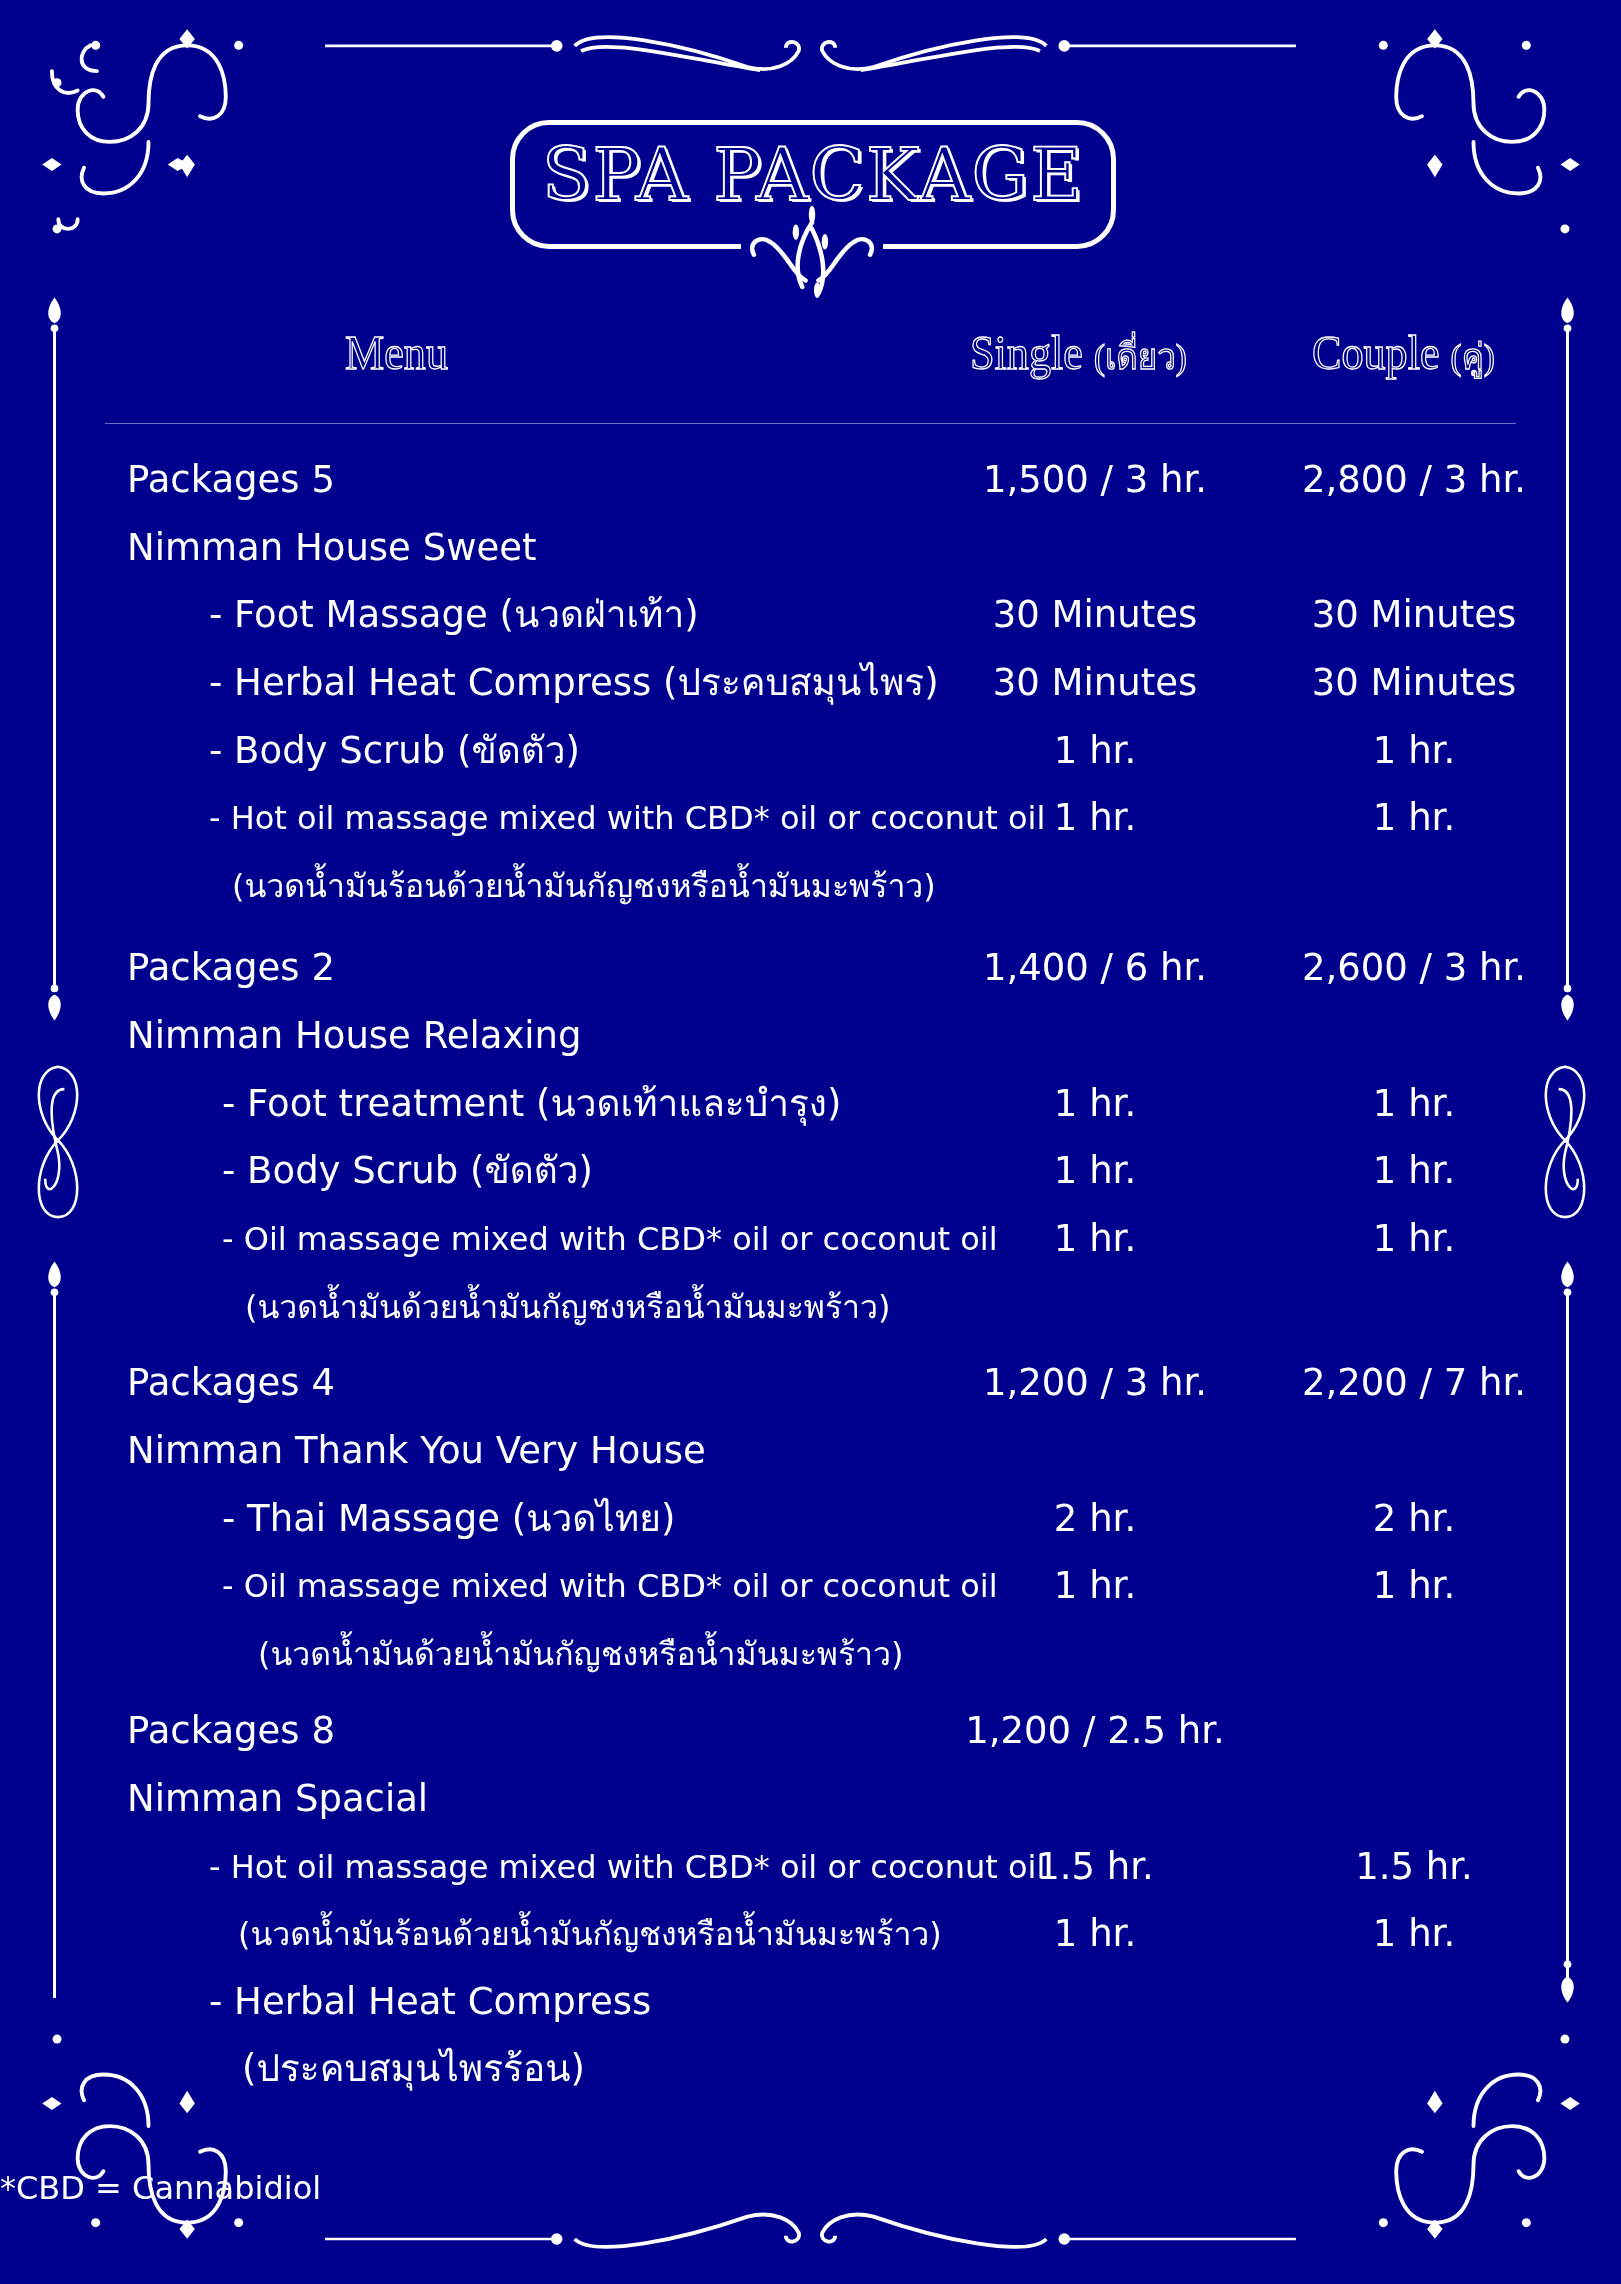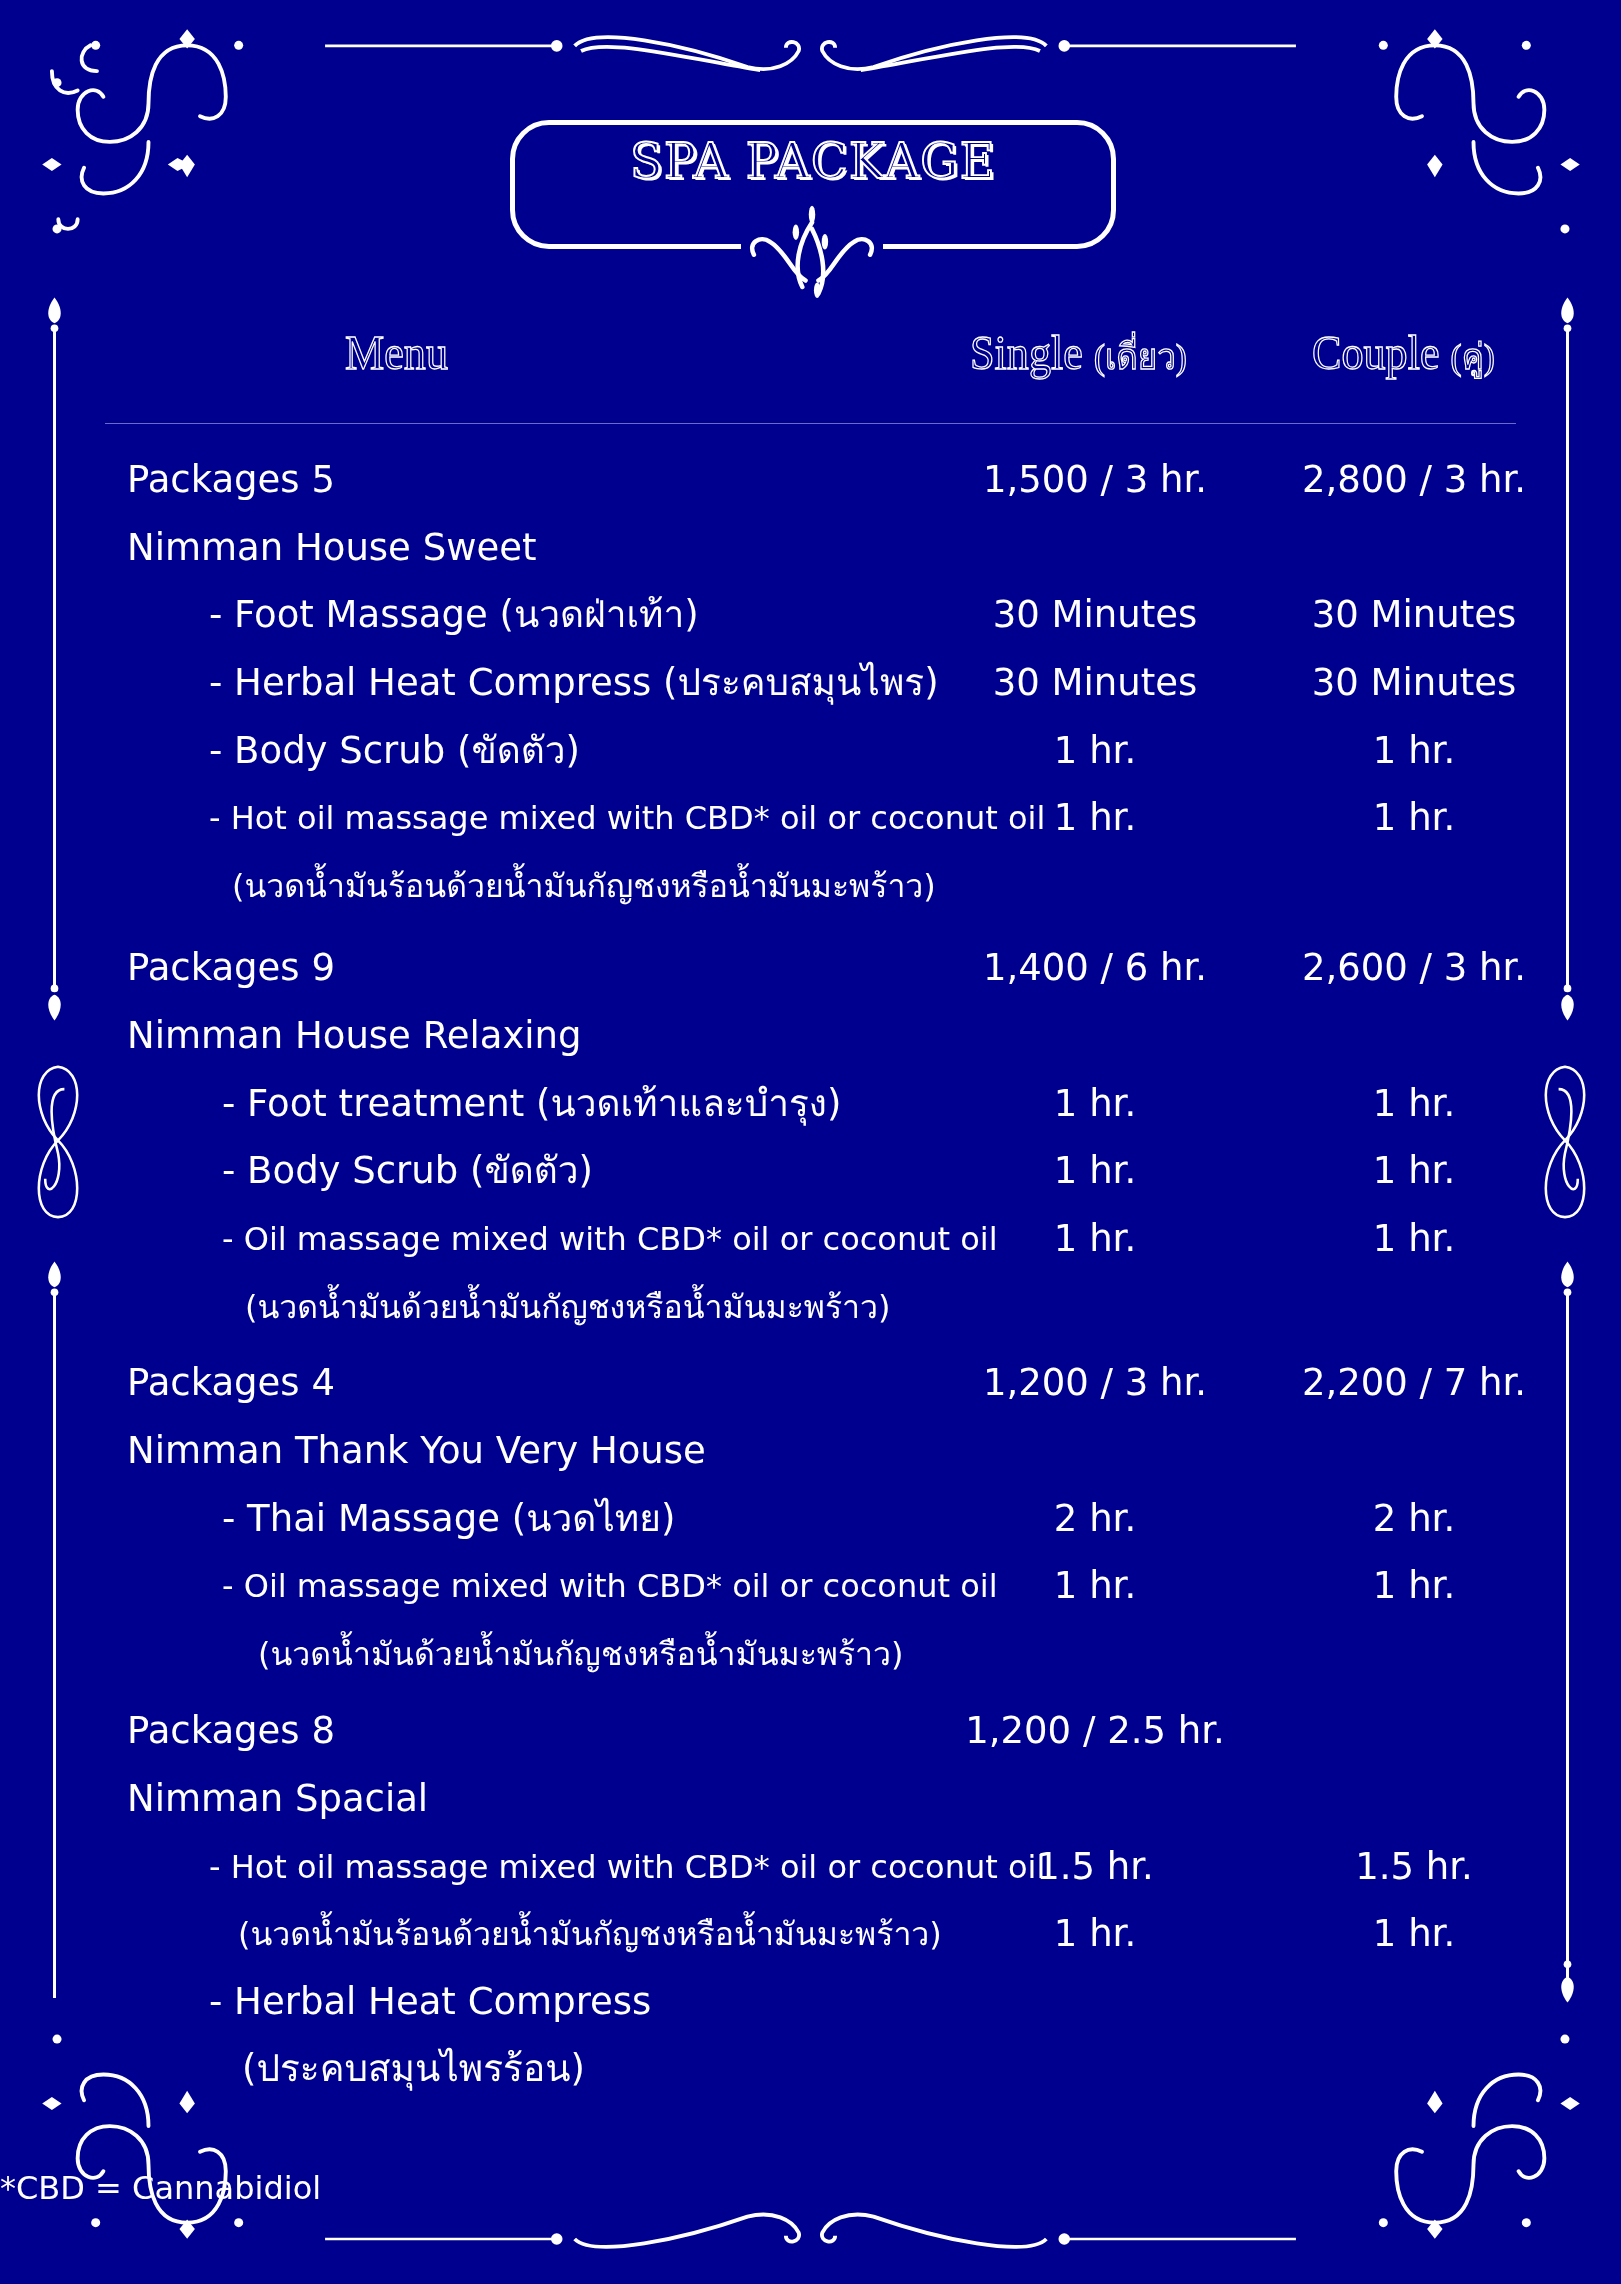--- a/index.html
+++ b/index.html
@@ -9,21 +9,21 @@
     font-family:"DejaVu Sans", "Liberation Sans", sans-serif;
   }
   .abs { position:absolute; }
   
   .title-box {
     position:absolute; left:510px; top:120px; width:606px; height:129px;
     border:5.2px solid #ffffff; border-radius:39px; box-sizing:border-box;
   }
   .title-text {
     position:absolute; left:510px; top:133px; width:606px; text-align:center;
-    font-family:"DejaVu Serif", "Liberation Serif", serif; font-size:48px;
+    font-family:"DejaVu Serif", "Liberation Serif", serif; font-size:72px;
     letter-spacing:1.3px; color:#00008e;
     -webkit-text-stroke:1.9px #ffffff; text-shadow:2.6px 1.9px 0 #ffffff;
   }
   .hdr {
     position:absolute; top:325px; font-family:"Liberation Serif","DejaVu Serif",serif;
     font-size:48px; color:#00008e; -webkit-text-stroke:1.3px #ffffff;
     transform:scaleX(0.92); transform-origin:left top;
   }
   .hdr small { font-size:36px; }
   .rule { position:absolute; left:105px; top:423px; width:1411px; height:1.3px; background:#6a6ac8; }
@@ -222,21 +222,21 @@
 <div class="row" style="top:789px">
     <span class="lbl sub" style="left:209px">- Hot oil massage mixed with CBD* oil or coconut oil</span>
     <span class="c1">1 hr.</span>
     <span class="c2">1 hr.</span>
   </div>
 <div class="row" style="top:857px">
     <span class="lbl sub" style="left:232px">(นวดน้ำมันร้อนด้วยน้ำมันกัญชงหรือน้ำมันมะพร้าว)</span>
   </div>
 
 <div class="row" style="top:939px">
-    <span class="lbl" style="left:127px">Packages 9</span>
+    <span class="lbl" style="left:127px">Packages 2</span>
     <span class="c1">1,400 / 6 hr.</span>
     <span class="c2">2,600 / 3 hr.</span>
   </div>
 <div class="row" style="top:1007px">
     <span class="lbl" style="left:127px">Nimman House Relaxing</span>
   </div>
 <div class="row" style="top:1075px">
     <span class="lbl" style="left:222px">- Foot treatment (นวดเท้าและบำรุง)</span>
     <span class="c1">1 hr.</span>
     <span class="c2">1 hr.</span>

